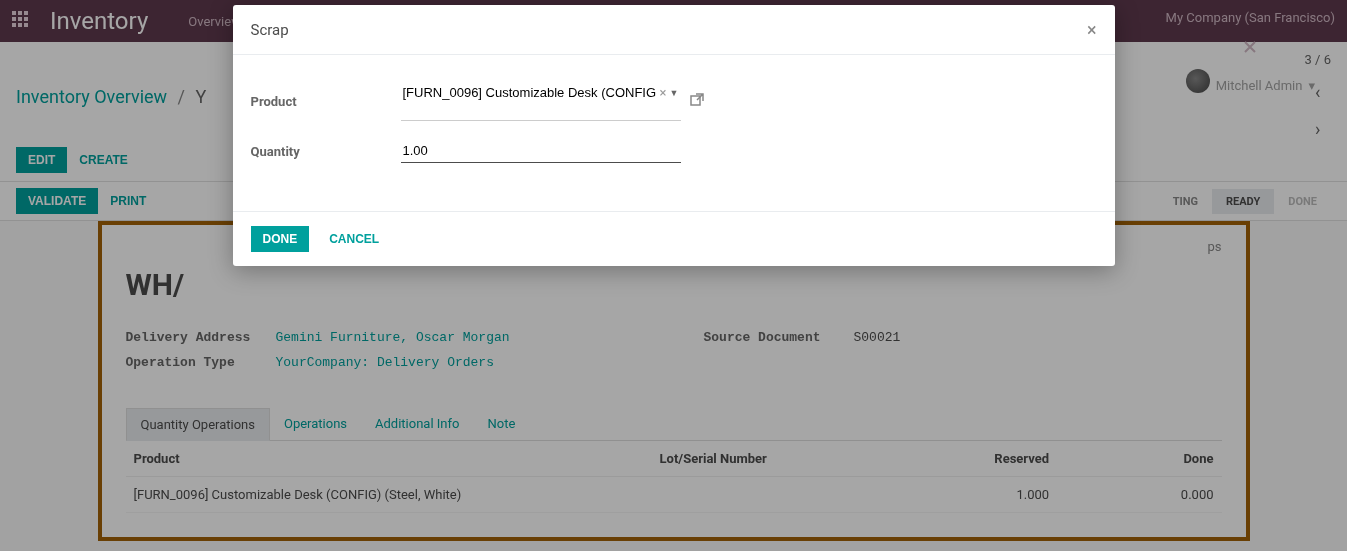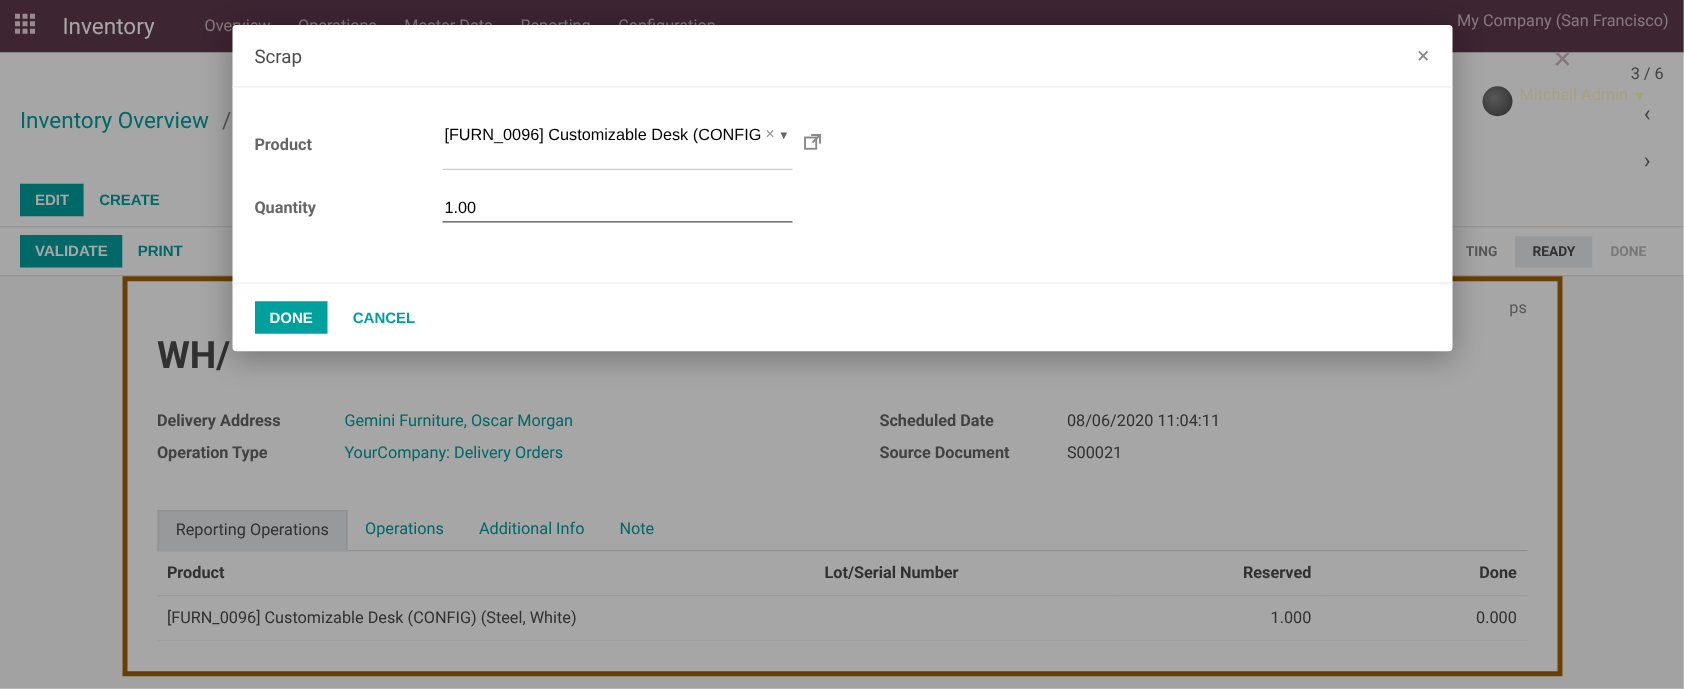--- a/index.html
+++ b/index.html
@@ -2,28 +2,28 @@
 <html><head>
 <meta charset="utf-8">
 <style>
 * { box-sizing: border-box; margin: 0; padding: 0; }
 body { font-family: -apple-system, BlinkMacSystemFont, "Segoe UI", Roboto, sans-serif; font-size: 13px; color: #4c4c4c; background: #f9f9f9; width: 1347px; height: 551px; overflow: hidden; position: relative; }
 
 
 .navbar { background: #5f3a4e; height: 42px; display: flex; align-items: center; padding: 0 12px; color: #e8d5de; }
 .apps-icon { width: 20px; height: 20px; display: grid; grid-template-columns: repeat(3,4px); grid-template-rows: repeat(3,4px); gap: 2px; margin-right: 18px; cursor: pointer; }
 .apps-icon span { background: #e8d5de; width: 4px; height: 4px; }
-.brand { font-size: 18px; font-weight: 400; color: #fff; margin-right: 40px; }
+.brand { font-size: 24px; font-weight: 400; color: #fff; margin-right: 40px; }
 .nav-menu { display: flex; gap: 22px; }
 .nav-menu a { color: #d0b8c4; text-decoration: none; font-size: 13px; cursor: pointer; }
 .navbar-right { margin-left: auto; display: flex; align-items: center; gap: 14px; flex-direction: column; }
 .nav-icon { width: 16px; height: 16px; position: relative; cursor: pointer; }
 .badge { position: absolute; top: -7px; right: -10px; background: #00a09d; color: #fff; border-radius: 8px; padding: 0 5px; font-size: 10px; font-weight: bold; line-height: 14px; }
 .company-sel { color: #d0b8c4; font-size: 13px; cursor: pointer; }
-.user-sel { display: flex; align-items: flex-start; gap: 6px; color: #fef9c3; cursor: pointer; }
+.user-sel { display: flex; align-items: flex-end; gap: 6px; color: #a3a3a3; cursor: pointer; }
 .avatar { width: 24px; height: 24px; border-radius: 50%; background: radial-gradient(circle at 40% 40%, #888, #444); }
 
 
 .control-panel { background: #fff; border-bottom: 1px solid #e0e0e0; }
 .cp-top { display: flex; align-items: center; padding: 10px 16px 6px; }
 .breadcrumb { font-size: 18px; }
 .breadcrumb a { color: #00a09d; text-decoration: none; }
 .breadcrumb .sep { color: #888; margin: 0 6px; }
 .breadcrumb .current { color: #666; }
 .cp-bottom { display: flex; align-items: center; padding: 0 16px 8px; }
@@ -39,40 +39,40 @@
 .status-step { padding: 6px 14px; font-size: 11px; font-weight: bold; color: #888; background: #fff; position: relative; }
 .status-step.active { background: #e9ecef; color: #4c4c4c; }
 .status-step.done { color: #bbb; }
 
 
 .form-wrap { padding: 0 16px; display: flex; justify-content: center; }
 .form-sheet { background: #fff; border: 4px solid #a16207; width: 1152px; padding: 24px; position: relative; }
 .form-ribbon { position: absolute; top: 14px; right: 24px; color: #888; font-size: 13px; }
 .form-title { font-size: 30px; color: #4c4c4c; margin: 18px 0 28px; }
 .form-grid { display: flex; gap: 60px; margin-bottom: 28px; }
-.form-col { flex: 1; }
+.form-col { flex: 1; font-family: Liberation Mono, monospace; }
 .form-row { display: flex; margin-bottom: 10px; }
 .form-label { width: 150px; font-weight: bold; color: #666; font-size: 13px; }
 .form-value { color: #4c4c4c; font-size: 13px; }
 .form-value a { color: #00a09d; text-decoration: none; }
 
 
 .tabs { display: flex; border-bottom: 1px solid #ddd; margin-bottom: 0; }
 .tab { padding: 8px 14px; color: #00a09d; cursor: pointer; font-size: 13px; }
 .tab.active { background: #e9ecef; color: #4c4c4c; border: 1px solid #ddd; border-bottom: 1px solid #e9ecef; margin-bottom: -1px; }
 
 
 .tbl { width: 100%; border-collapse: collapse; }
 .tbl th { text-align: left; padding: 10px 8px; font-size: 13px; color: #4c4c4c; font-weight: bold; border-bottom: 1px solid #eee; }
 .tbl th.num, .tbl td.num { text-align: right; }
 .tbl td { padding: 10px 8px; font-size: 13px; color: #4c4c4c; border-bottom: 1px solid #f5f5f5; }
 
 
 .overlay { position: absolute; inset: 0; background: rgba(0,0,0,0.35); z-index: 100; }
-.modal { position: absolute; top: 20px; left: 50%; transform: translateX(-50%); width: 976px; background: #fff; border-radius: 3px; z-index: 101; box-shadow: 0 5px 25px rgba(0,0,0,0.3); }
+.modal { position: absolute; top: 5px; left: 50%; transform: translateX(-50%); width: 882px; background: #fff; border-radius: 3px; z-index: 101; box-shadow: 0 5px 25px rgba(0,0,0,0.3); }
 .modal-header { padding: 14px 18px; border-bottom: 1px solid #e9ecef; display: flex; align-items: center; }
 .modal-title { font-size: 15px; color: #4c4c4c; }
 .modal-close { margin-left: auto; cursor: pointer; color: #888; font-size: 18px; }
 .modal-body { padding: 26px 18px 30px; }
 .modal-body .form-row { margin-bottom: 18px; align-items: center; }
 .modal-body .form-label { width: 150px; font-weight: bold; color: #666; }
 .m2o-input { display: flex; align-items: center; gap: 8px; }
 .m2o-field { width: 280px; border: none; border-bottom: 1px solid #ccc; padding: 4px 24px 20px 2px; font-size: 13px; position: relative; }
 .m2o-clear { position: absolute; right: 14px; top: 4px; color: #999; cursor: pointer; font-size: 13px; }
 .m2o-caret { position: absolute; right: 2px; top: 7px; color: #666; font-size: 9px; cursor: pointer; }
@@ -171,31 +171,27 @@
           <div class="form-label">Delivery Address</div>
           <div class="form-value"><a>Gemini Furniture, Oscar Morgan</a></div>
         </div>
         <div class="form-row">
           <div class="form-label">Operation Type</div>
           <div class="form-value"><a>YourCompany: Delivery Orders</a></div>
         </div>
       </div>
       <div class="form-col">
         <div class="form-row">
-          <div class="form-label">Scheduled Date</div>
-          <div class="form-value">08/06/2020 11:04:11</div>
-        </div>
-        <div class="form-row">
           <div class="form-label">Source Document</div>
           <div class="form-value">S00021</div>
         </div>
       </div>
     </div>
     <div class="tabs">
-      <div class="tab active">Reporting Operations</div>
+      <div class="tab active">Quantity Operations</div>
       <div class="tab">Operations</div>
       <div class="tab">Additional Info</div>
       <div class="tab">Note</div>
     </div>
     <table class="tbl">
       <thead>
           <tr>
         <th style="width:48%">Product</th>
         <th style="width:22%">Lot/Serial Number</th>
         <th class="num" style="width:15%">Reserved</th>

